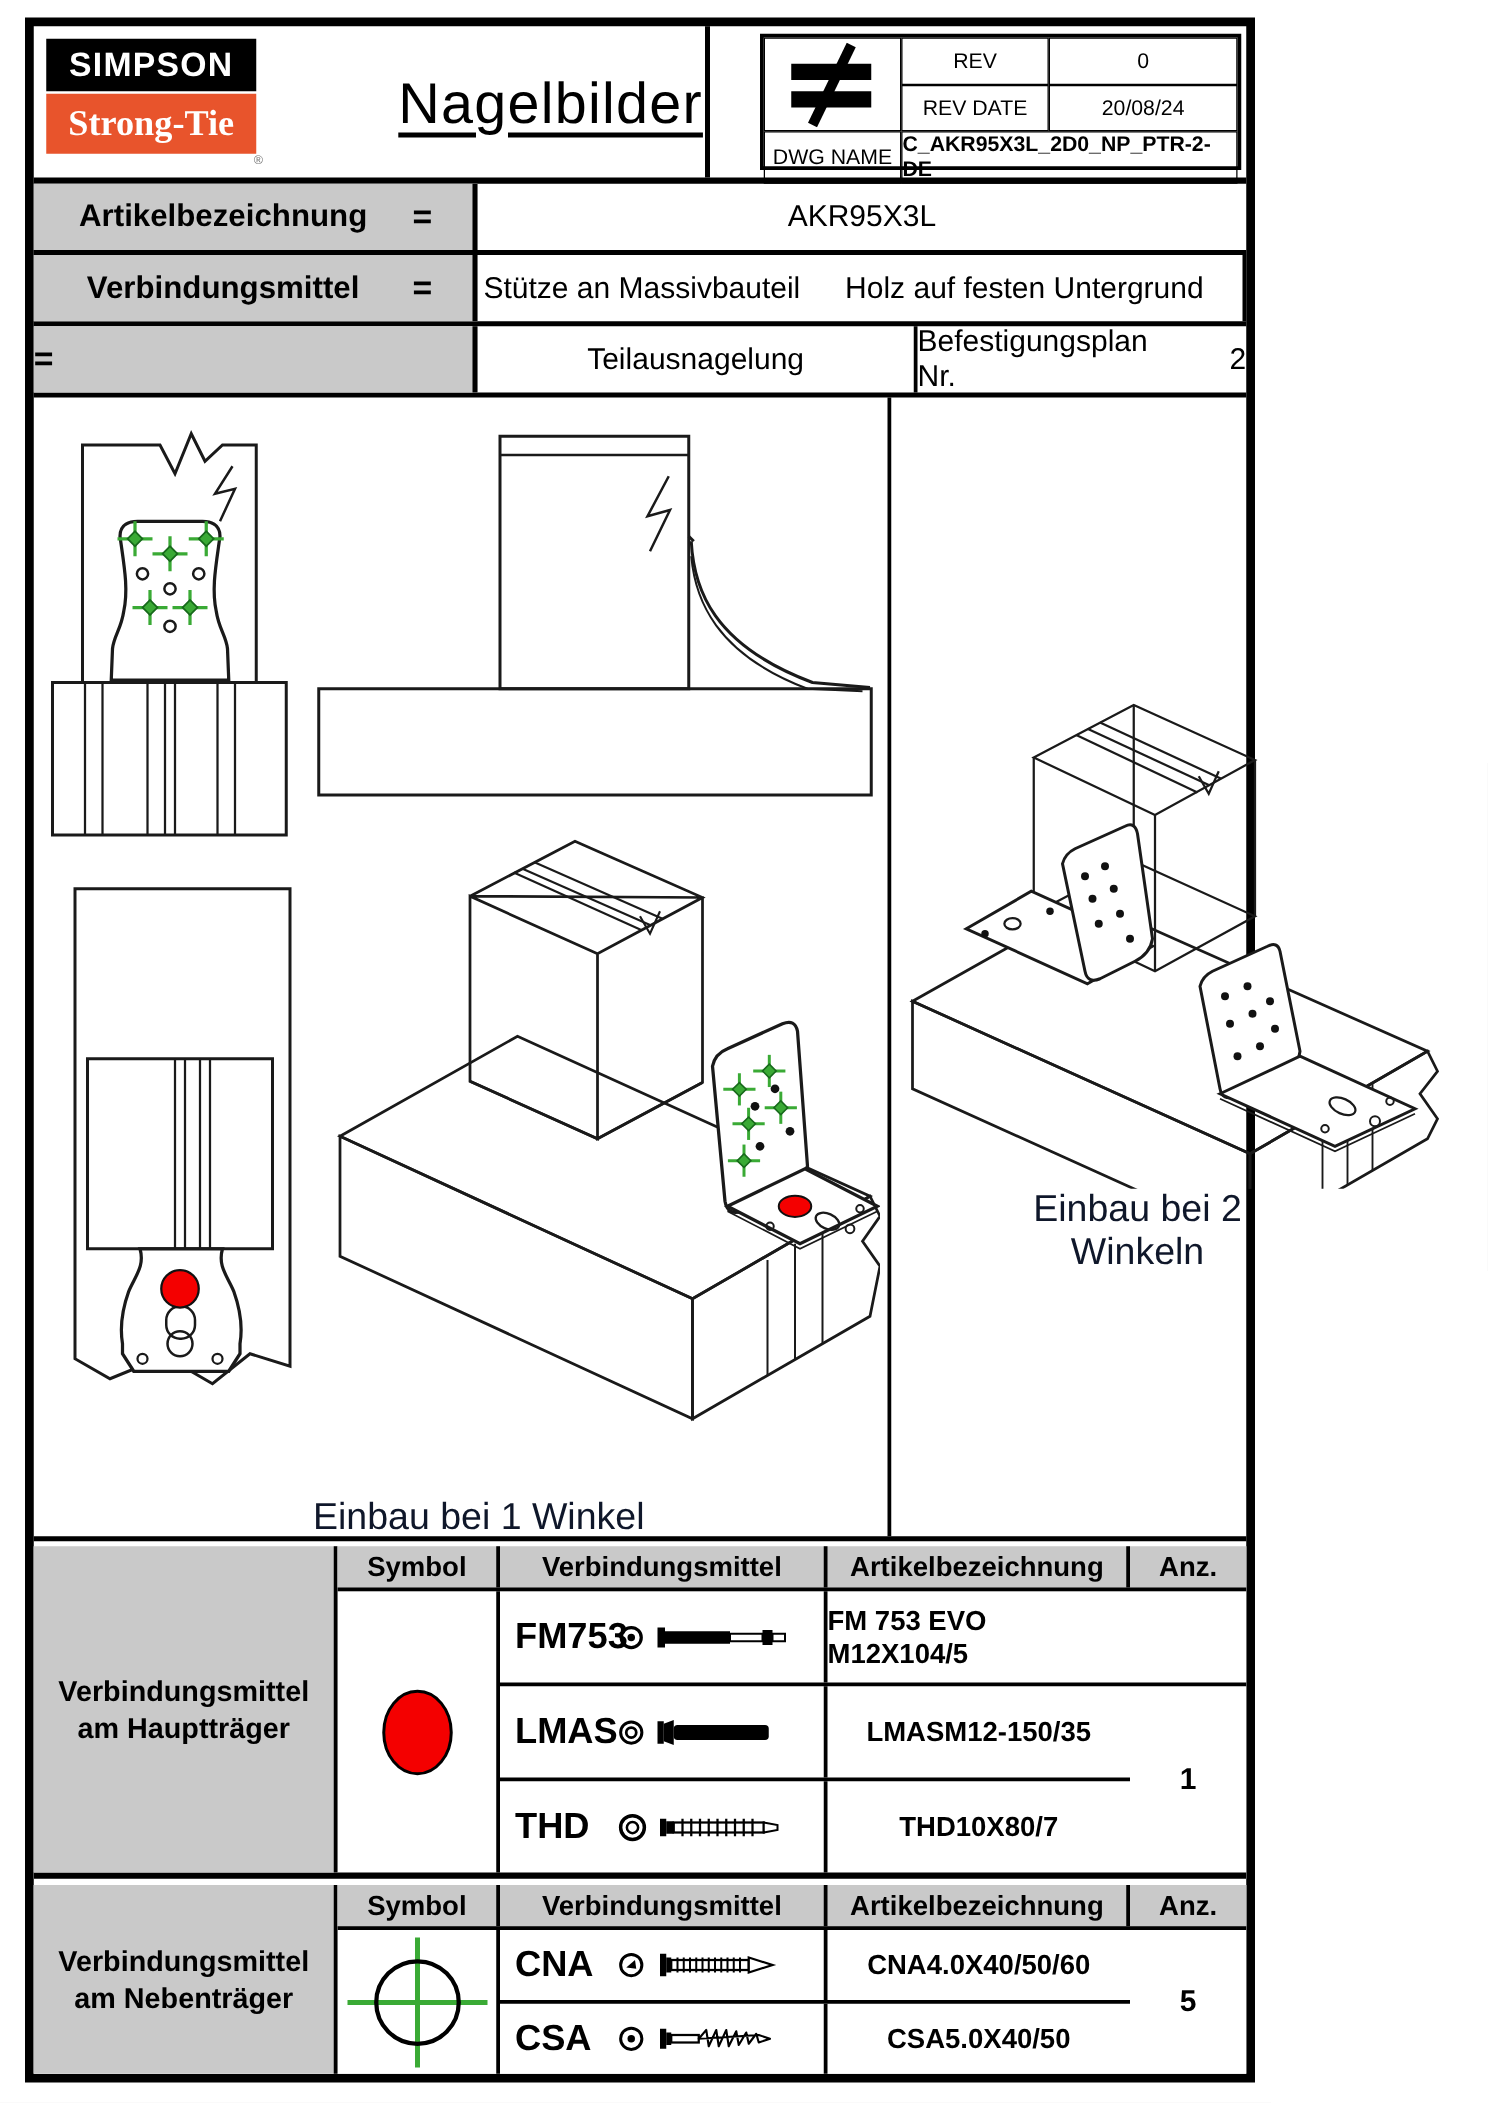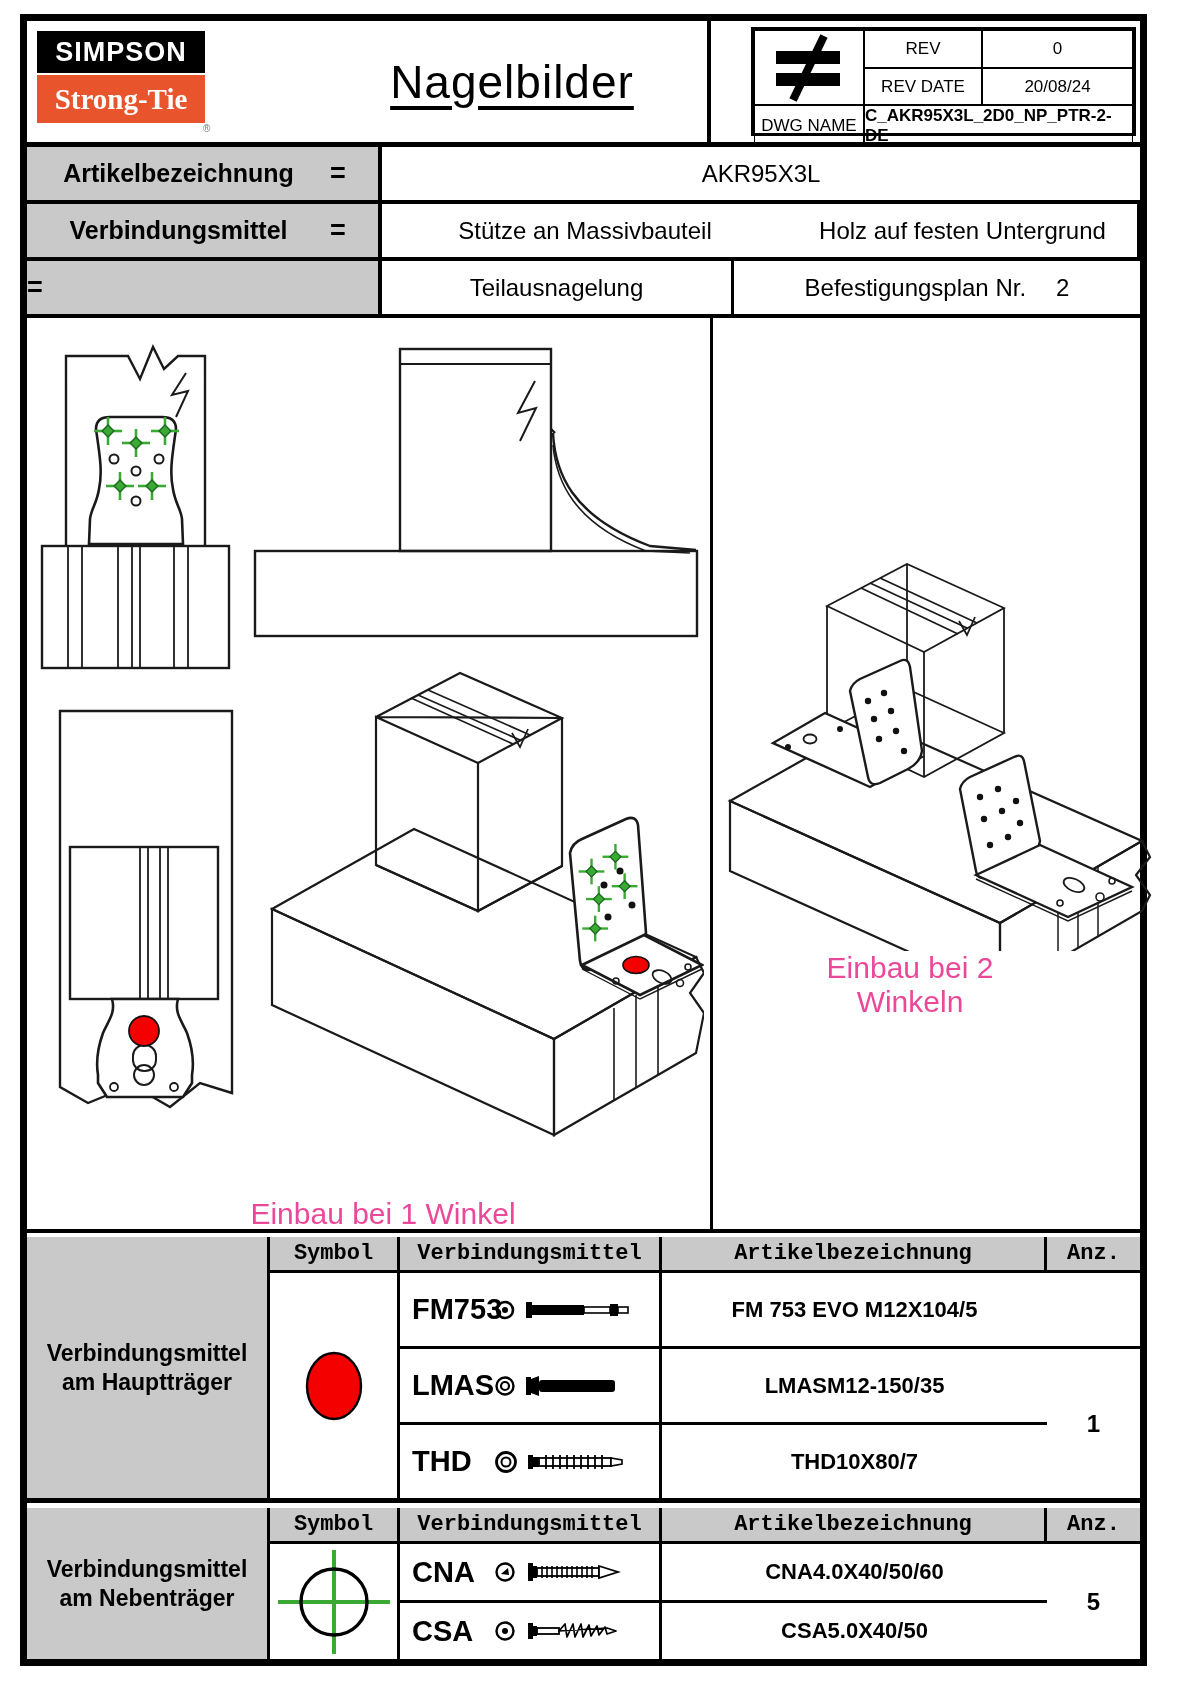--- a/index.html
+++ b/index.html
@@ -1,18 +1,18 @@
 <!DOCTYPE html>
 <html><head>
 <meta charset="utf-8">
 <style>
   * { margin:0; padding:0; box-sizing:border-box; }
   body { background:#e9e9e9; font-family:"Liberation Sans", sans-serif; }
   .page { position:relative; width:1190px; height:1682px; background:#fff; overflow:hidden; }
-  .sheet { position:absolute; left:20px; top:14px; width:1127px; height:1652px; border:7px solid #000; background:#fff; }
+  .sheet { position:absolute; left:20px; top:14px; width:984px; height:1652px; border:7px solid #000; background:#fff; }
 
   
   .header { position:absolute; left:0; top:0; width:100%; height:126px; border-bottom:5px solid #000; display:flex; }
   .logo-cell { width:290px; position:relative; }
   .logo-top { position:absolute; left:10px; top:10px; width:168px; height:42px; background:#000; color:#fff;
               font-weight:bold; font-size:27px; letter-spacing:1px; display:flex; align-items:center; justify-content:center; }
   .logo-bottom { position:absolute; left:10px; top:54px; width:168px; height:48px; background:#e8542c; color:#fff;
               font-family:"Liberation Serif", serif; font-weight:bold; font-size:29px; display:flex; align-items:center; justify-content:center; }
   .regmark { position:absolute; left:176px; top:102px; font-size:10px; color:#777; }
   .title-cell { flex:1; border-right:4px solid #000; display:flex; align-items:center; justify-content:center; }
@@ -30,32 +30,32 @@
   .info-label { width:355px; background:#c9c9c9; border-right:4px solid #000; display:flex; align-items:center; }
   .info-label .lab { flex:1; text-align:center; font-weight:bold; font-size:25px; }
   .info-label .eq { width:48px; font-weight:bold; font-size:27px; }
   .info-val { flex:1; display:flex; align-items:center; justify-content:center; font-size:24px; }
   .info-val.bordered { border-right:3px solid #000; flex:0 0 352px; }
   .plan-nr { margin-left:30px; }
 
   
   .drawing-area { position:absolute; top:297px; left:0; width:100%; height:915px; border-bottom:4px solid #000; }
   .v-divider { position:absolute; left:683px; top:0; bottom:0; width:3px; background:#000; }
-  .caption { position:absolute; font-size:30px; color:#ec4899; text-align:center; }
+  .caption { position:absolute; font-size:30px; color:#0f172a; text-align:center; }
   svg.draw { position:absolute; }
   svg.draw * { vector-effect:none; }
   .ln { stroke:#1a1a1a; fill:none; }
 
   
   .table-block { position:absolute; left:0; width:100%; display:flex; border-bottom:5px solid #000; background:#fff; }
   .group-cell { width:243px; background:#c9c9c9; border-right:3px solid #000; display:flex; align-items:center; justify-content:center;
                 text-align:center; font-weight:bold; font-size:23px; padding:0 8px; line-height:1.25; }
   .tb-right { flex:1; display:flex; flex-direction:column; }
   .tb-head { display:flex; height:36px; background:#c9c9c9; border-bottom:3px solid #000; font-weight:bold; font-size:22px; }
-  .tb-head > div { display:flex; align-items:center; justify-content:center; border-right:3px solid #000;font-family:Liberation Mono, monospace; }
+  .tb-head > div { display:flex; align-items:center; justify-content:center; border-right:3px solid #000; }
   .tb-head > div:last-child { border-right:none; }
   .col-sym { width:130px; } .col-fast { width:262px; } .col-art { flex:1; } .col-anz { width:93px; }
   .tb-body { flex:1; display:flex; }
   .sym-cell { width:130px; border-right:3px solid #000; display:flex; align-items:center; justify-content:center; }
   .mid-col { flex:1; display:flex; flex-direction:column; }
   .data-row { flex:1; display:flex; border-bottom:3px solid #000; }
   .data-row:last-child { border-bottom:none; }
   .fast-cell { width:262px; border-right:3px solid #000; display:flex; align-items:center; gap:8px; padding-left:12px; }
   .fast-cell .code { font-weight:bold; font-size:29px; width:74px; }
   .art-cell { flex:1; display:flex; align-items:center; justify-content:center; font-weight:bold; font-size:22px; }

